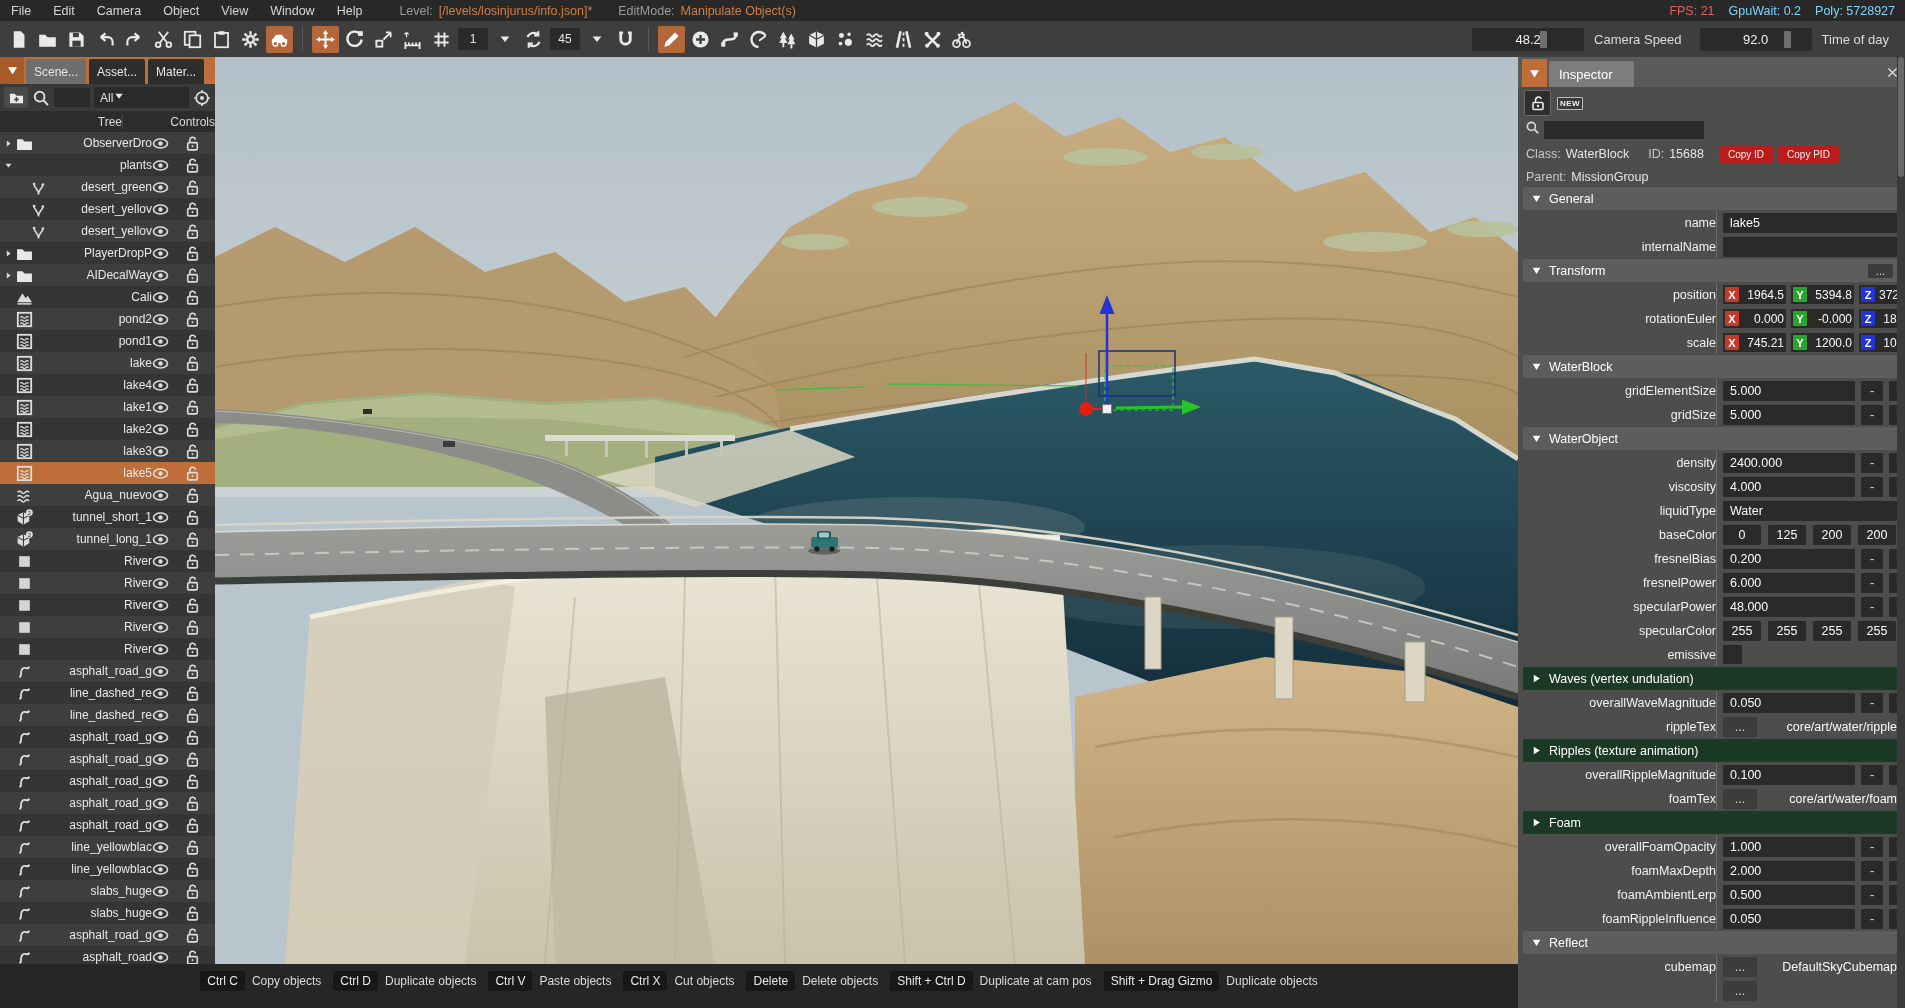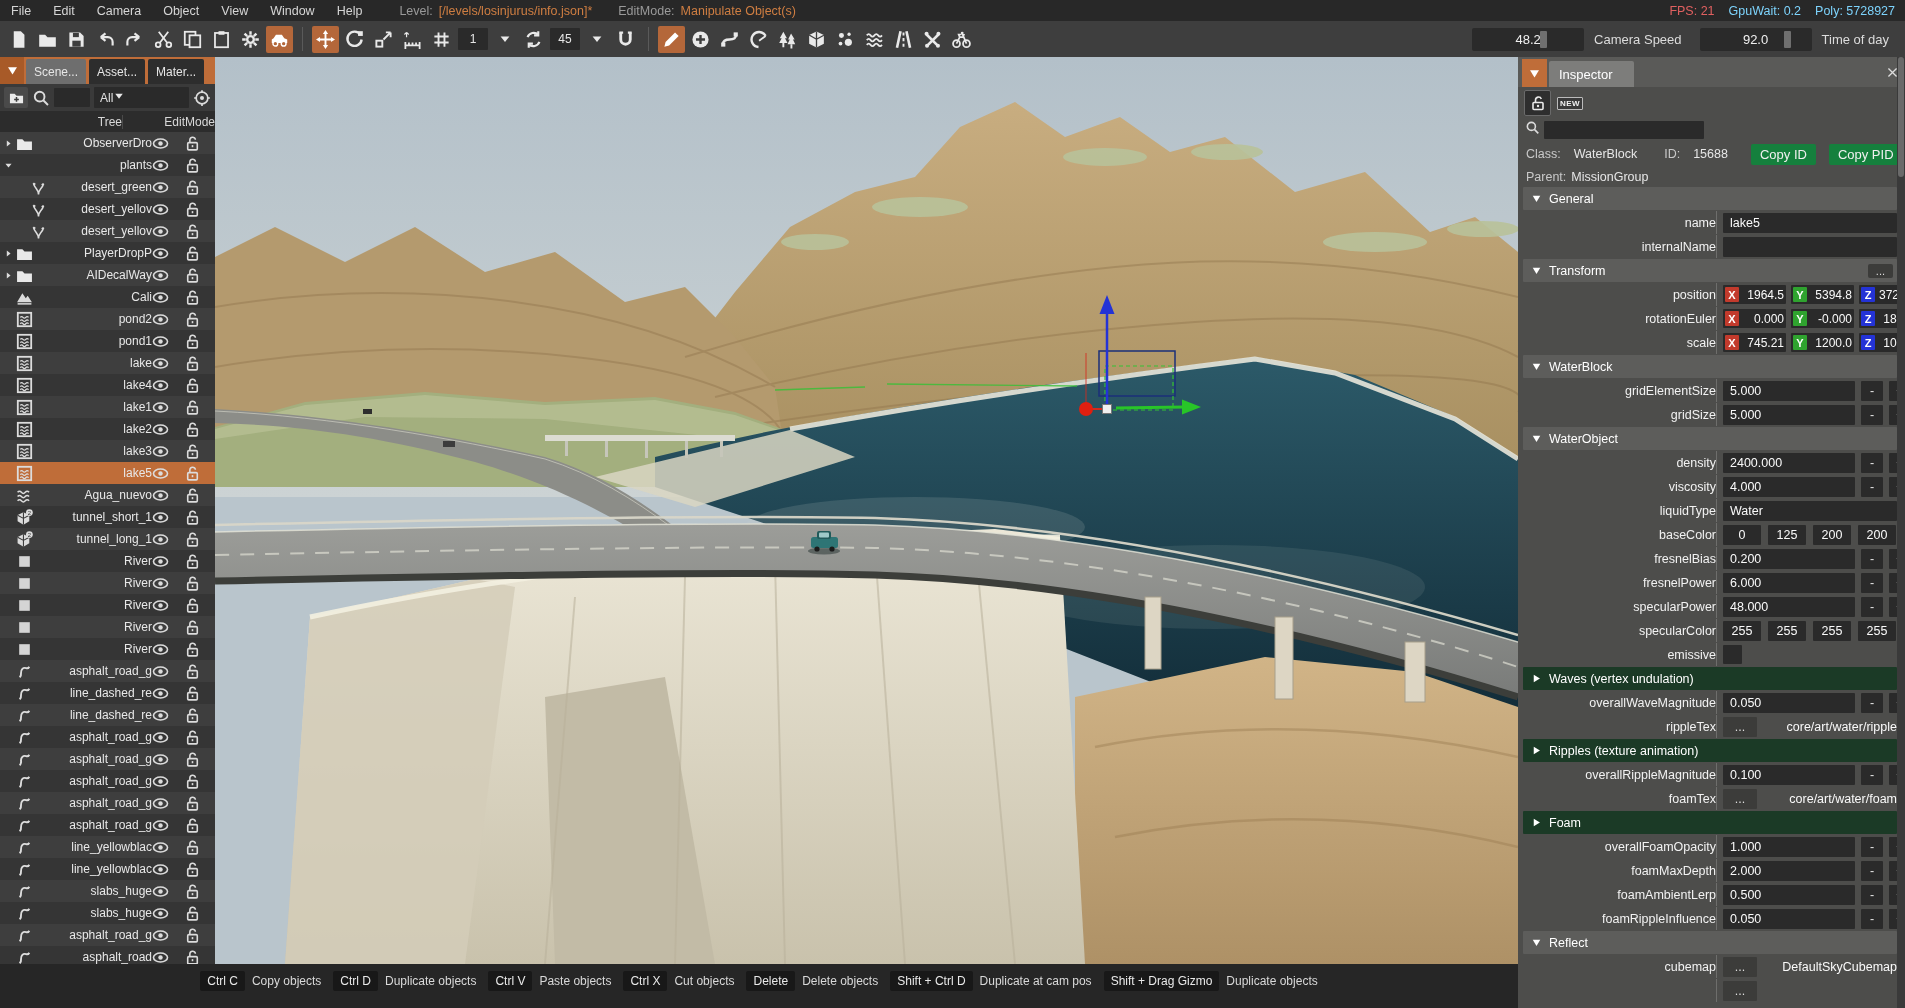--- a/index.html
+++ b/index.html
@@ -81,23 +81,23 @@
   #insp-close svg{width:13px;height:13px;}
   #insp-tiles{height:28px;display:flex;align-items:center;gap:6px;padding:2px 0 0 6px;}
   .i-tile{width:25px;height:24px;background:#2e2e2e;border:1px solid #6a6a6a;border-radius:2px;
     display:flex;align-items:center;justify-content:center;}
   .i-tile svg{width:16px;height:16px;}
   .i-new{font-size:8px;font-weight:bold;color:#f0f0f0;letter-spacing:.5px;border:1px solid #bbb;
     padding:1px 2px;border-radius:1px;background:#3a3a3a;}
   #insp-search{height:25px;display:flex;align-items:center;gap:4px;padding-left:7px;}
   #insp-search svg{width:15px;height:15px;}
   #insp-search-input{width:160px;height:18px;background:#2a2a2a;border-radius:1px;}
-  #insp-class{height:24px;display:flex;align-items:center;font-size:12.5px;padding-left:8px;gap:13px;}
+  #insp-class{height:24px;display:flex;align-items:center;font-size:12.5px;padding-left:8px;gap:5px;}
   .dim{color:#c9c9c9;}
-  .i-btn{background:#15803d;color:#f0f0f0;padding:3px 9px;border-radius:2px;font-size:13px;}
+  .i-btn{background:#b91c1c;color:#f0f0f0;padding:3px 9px;border-radius:2px;font-size:10px;}
   #insp-parent{height:22px;display:flex;align-items:center;font-size:12.5px;padding-left:8px;gap:5px;}
   #insp-rows{position:absolute;top:129px;left:0;right:8px;bottom:0;}
   .irow{height:23px;margin:1px 0 0 0;display:flex;align-items:center;font-size:12.5px;}
   .isec{background:#5d5d5b;margin-left:5px;border-radius:1px;color:#fff;}
   .isec.green{background:#1b3a26;margin-left:5px;}
   .isec .tri{width:26px;display:flex;justify-content:center;}
   .isec .tri svg{width:11px;height:11px;}
   .isec .more{margin-left:auto;margin-right:4px;background:#3c3c3a;padding:1px 8px;border-radius:2px;color:#ddd;font-size:11px;}
   .ilabel{width:190px;flex:none;padding-left:8px;color:#f2f2f2;white-space:nowrap;overflow:hidden;}
   .ival{flex:1;display:flex;align-items:center;gap:3px;border-left:1px solid #6e6e6c;padding-left:6px;height:100%;}
@@ -382,21 +382,21 @@
             </svg></span>
       </div>
       <span class="f-search"><svg viewBox="0 0 16 16">
             <circle cx="8" cy="8" r="5.2" fill="none" stroke="#dcdcdc" stroke-width="1.5"></circle>
             <circle cx="8" cy="8" r="1.8" fill="#dcdcdc"></circle>
             <path d="M8 1v2.6M8 12.4V15M1 8h2.6M12.4 8H15" stroke="#dcdcdc" stroke-width="1.5"></path>
           </svg></span>
     </div>
     <div id="treeheader">
       <span id="th-tree">Tree</span>
-      <span id="th-ctl">EditMode</span>
+      <span id="th-ctl">Controls</span>
     </div>
     <div id="tree">
         <div class="trow">
           <span class="t-caret">
             <svg viewBox="0 0 16 16">
               <path d="M5.5 3.5L11 8l-5.5 4.5z" fill="#dcdcdc"></path>
             </svg>
           </span>
           <span class="t-ico"><svg viewBox="0 0 16 16">
               <path d="M1 4h5l2 2h7v8H1z" fill="#e9e9e9"></path>

